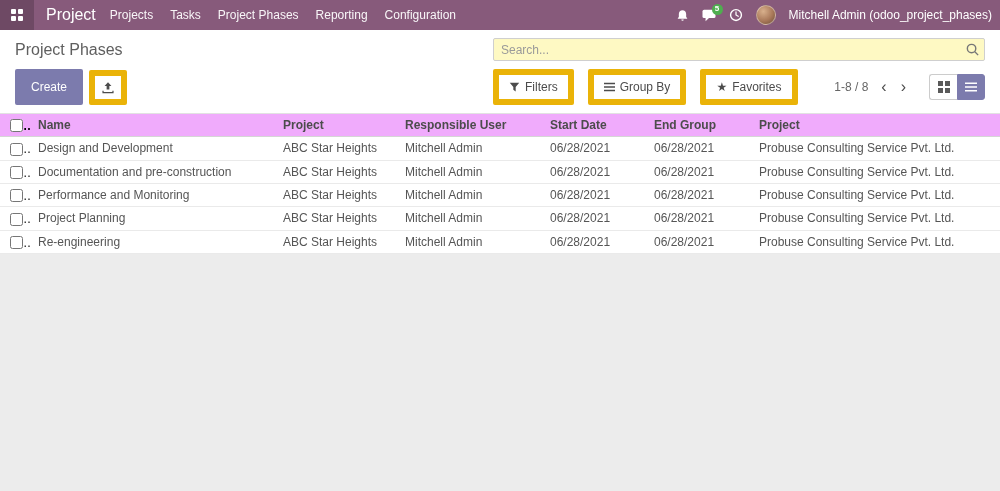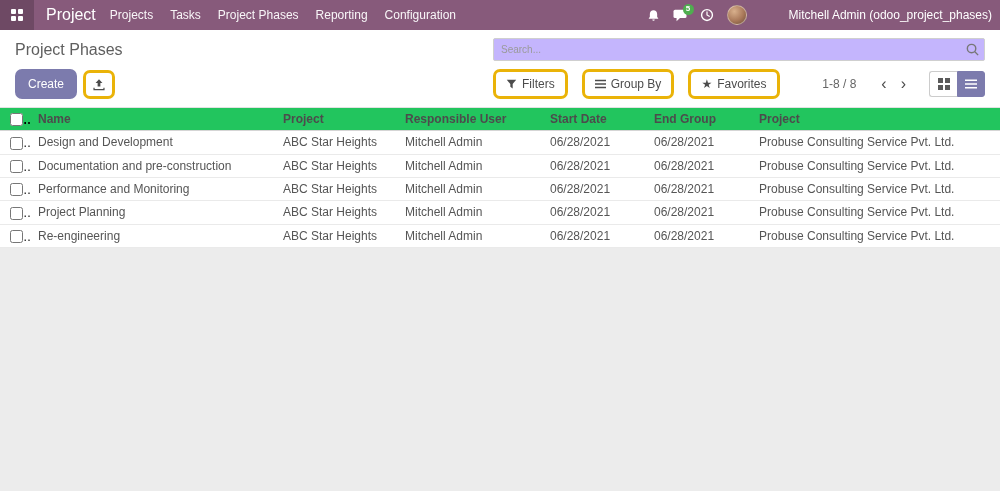--- a/index.html
+++ b/index.html
@@ -42,59 +42,59 @@
     color: #fff; font-size: 8px; line-height: 10px;
     min-width: 11px; height: 11px; border-radius: 6px;
     text-align: center; padding: 0 2px; font-weight: bold;
   }
   .avatar {
     width: 20px; height: 20px; border-radius: 50%;
     background: radial-gradient(circle at 35% 30%, #d8b08c 0%, #a9795a 55%, #6b4a33 100%);
     border: 1px solid rgba(255,255,255,0.4);
     display: inline-block; cursor: pointer;
   }
-  .user-name { font-size: 12px; cursor: pointer; white-space: nowrap; margin-left: 29px; }
+  .user-name { font-size: 12px; cursor: pointer; white-space: nowrap; }
 
   
   .control-panel { background: #fff; padding: 8px 15px 8px 15px; }
   .cp-top { display: flex; justify-content: space-between; align-items: center; }
   .cp-title { font-size: 16px; font-weight: 400; color: #5f5f5f; }
   .search-box { position: relative; width: 492px; }
   .search-input {
     width: 100%; height: 23px;
     border: 1px solid #cfcfcf; border-radius: 2px;
-    padding: 0 18px 0 7px; font-size: 10px; color: #555;
+    padding: 0 18px 0 7px; font-size: 12px; color: #555;
     font-family: "Liberation Sans", sans-serif;
-    outline: none; background: #c4b5fd;
+    outline: none; background: #fef9c3;
   }
   .search-input::placeholder { color: #9a9a9a; }
   .search-icon-btn { position: absolute; right: 5px; top: 4px; cursor: pointer; display: inline-flex; }
 
   .cp-bottom { display: flex; justify-content: space-between; align-items: center; margin-top: 8px; }
   .cp-actions { display: flex; align-items: center; gap: 6px; }
   .btn {
     font-family: "Liberation Sans", sans-serif;
-    font-size: 12px; cursor: pointer; border-radius: 7px;
-    background: #fff; border: 3px solid #eab308; color: #4c4c4c;
+    font-size: 12px; cursor: pointer; border-radius: 2px;
+    background: #fff; border: 6px solid #eab308; color: #4c4c4c;
     padding: 5px 10px; display: inline-flex; align-items: center; gap: 5px;
     line-height: 14px;
   }
   .btn-primary {
     background: var(--primary, #7c7bad);
     border-color: var(--primary, #7c7bad);
     color: #fff;
   }
   .icon-btn { padding: 5px 7px; }
 
   .cp-right { width: 492px; display: flex; justify-content: space-between; align-items: center; }
   .filter-group { display: flex; align-items: center; gap: 14px; }
   .star-glyph { color: #4c4c4c; font-size: 12px; }
 
   .pager-area { display: flex; align-items: center; gap: 4px; }
-  .pager-text { color: #666; margin-right: 16px; white-space: nowrap; }
+  .pager-text { color: #666; margin-right: 4px; white-space: nowrap; }
   .pager-btn {
     background: none; border: none; font-size: 16px; line-height: 16px;
     color: #4c4c4c; cursor: pointer; padding: 0 5px;
     font-family: "Liberation Sans", sans-serif;
   }
   .view-switcher { display: flex; margin-left: 14px; }
   .switch-btn {
     width: 28px; height: 26px;
     border: 1px solid #ccc; background: #fff;
     display: inline-flex; align-items: center; justify-content: center;
@@ -104,21 +104,21 @@
   .switch-btn:last-child { border-radius: 0 3px 3px 0; }
   .switch-btn.active { background: var(--primary, #7c7bad); border-color: var(--primary, #7c7bad); }
   .kanban-glyph { display: grid; grid-template-columns: 5px 5px; gap: 2px; }
   .kanban-glyph span { width: 5px; height: 5px; background: #5a5a5a; }
 
   
   .content { background: #fff; border-top: 1px solid #e2e2e2; }
   table { width: 100%; border-collapse: collapse; table-layout: fixed; }
   thead th {
     text-align: left; font-weight: bold; font-size: 12px; color: #4c4c4c;
-    background: #22c55e;
+    background: #f0abfc;
     padding: 4px 8px;
     border-bottom: 1px solid #d5d5d5;
     cursor: pointer;
     white-space: nowrap; overflow: hidden; text-overflow: ellipsis;
   }
   tbody td {
     font-size: 12px; color: #555;
     padding: 4px 8px;
     border-bottom: 1px solid #eaeaea;
     white-space: nowrap; overflow: hidden; text-overflow: ellipsis;

